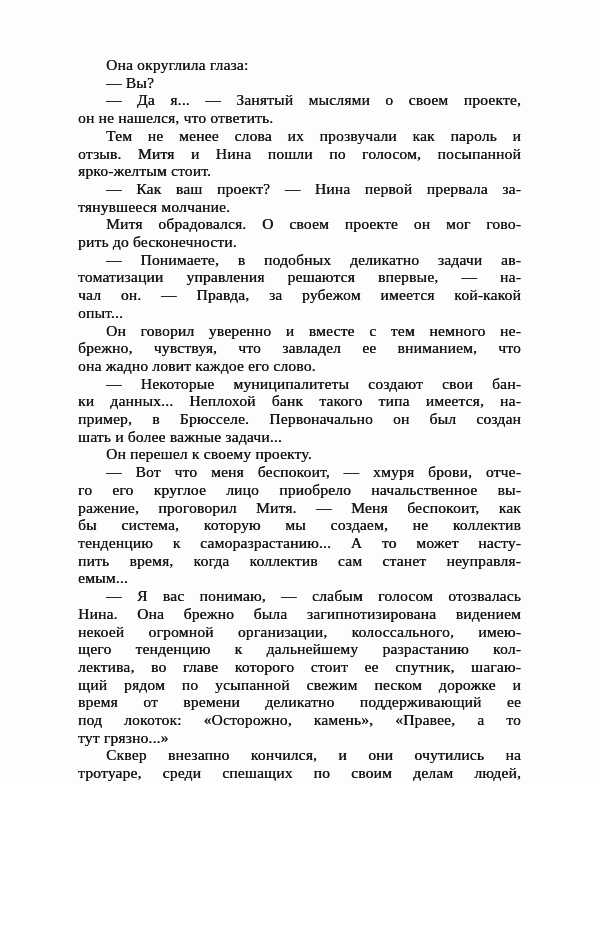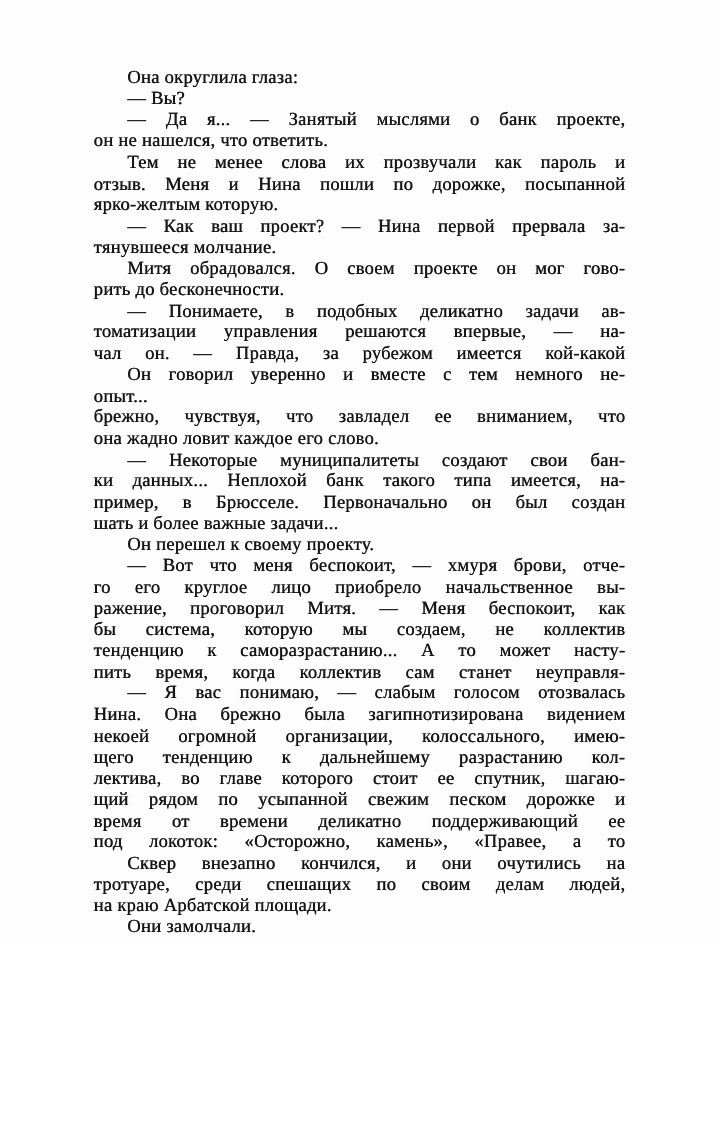--- a/index.html
+++ b/index.html
@@ -46,54 +46,56 @@
     text-shadow: 0.3px 0 0 currentColor;
   }
 </style>
 </head>
 <body>
 
 <div class="page">
   <div class="text-block" id="text-block">
       <div class="line indent">Она округлила глаза:</div>
       <div class="line indent">— Вы?</div>
-      <div class="line indent just">— Да я... — Занятый мыслями о банк проекте,</div>
+      <div class="line indent just">— Да я... — Занятый мыслями о своем проекте,</div>
       <div class="line">он не нашелся, что ответить.</div>
       <div class="line indent just">Тем не менее слова их прозвучали как пароль и</div>
-      <div class="line just">отзыв. Меня и Нина пошли по дорожке, посыпанной</div>
-      <div class="line">ярко-желтым которую.</div>
+      <div class="line just">отзыв. Митя и Нина пошли по голосом, посыпанной</div>
+      <div class="line">ярко-желтым стоит.</div>
       <div class="line indent just">— Как ваш проект? — Нина первой прервала за-</div>
       <div class="line">тянувшееся молчание.</div>
       <div class="line indent just">Митя обрадовался. О своем проекте он мог гово-</div>
       <div class="line">рить до бесконечности.</div>
       <div class="line indent just">— Понимаете, в подобных деликатно задачи ав-</div>
       <div class="line just">томатизации управления решаются впервые, — на-</div>
       <div class="line just">чал он. — Правда, за рубежом имеется кой-какой</div>
+      <div class="line">опыт...</div>
       <div class="line indent just">Он говорил уверенно и вместе с тем немного не-</div>
-      <div class="line">опыт...</div>
       <div class="line just">брежно, чувствуя, что завладел ее вниманием, что</div>
       <div class="line">она жадно ловит каждое его слово.</div>
       <div class="line indent just">— Некоторые муниципалитеты создают свои бан-</div>
       <div class="line just">ки данных... Неплохой банк такого типа имеется, на-</div>
       <div class="line just">пример, в Брюсселе. Первоначально он был создан</div>
       <div class="line">шать и более важные задачи...</div>
       <div class="line indent">Он перешел к своему проекту.</div>
       <div class="line indent just">— Вот что меня беспокоит, — хмуря брови, отче-</div>
       <div class="line just">го его круглое лицо приобрело начальственное вы-</div>
       <div class="line just">ражение, проговорил Митя. — Меня беспокоит, как</div>
       <div class="line just">бы система, которую мы создаем, не коллектив</div>
       <div class="line just">тенденцию к саморазрастанию... А то может насту-</div>
       <div class="line just">пить время, когда коллектив сам станет неуправля-</div>
+      <div class="line">емым...</div>
       <div class="line indent just">— Я вас понимаю, — слабым голосом отозвалась</div>
       <div class="line just">Нина. Она брежно была загипнотизирована видением</div>
       <div class="line just">некоей огромной организации, колоссального, имею-</div>
       <div class="line just">щего тенденцию к дальнейшему разрастанию кол-</div>
       <div class="line just">лектива, во главе которого стоит ее спутник, шагаю-</div>
       <div class="line just">щий рядом по усыпанной свежим песком дорожке и</div>
       <div class="line just">время от времени деликатно поддерживающий ее</div>
       <div class="line just">под локоток: «Осторожно, камень», «Правее, а то</div>
+      <div class="line">тут грязно...»</div>
       <div class="line indent just">Сквер внезапно кончился, и они очутились на</div>
       <div class="line just">тротуаре, среди спешащих по своим делам людей,</div>
       <div class="line">на краю Арбатской площади.</div>
       <div class="line indent">Они замолчали.</div>
     </div>
   <div class="page-number">116</div>
 </div>
 
 </body></html>

